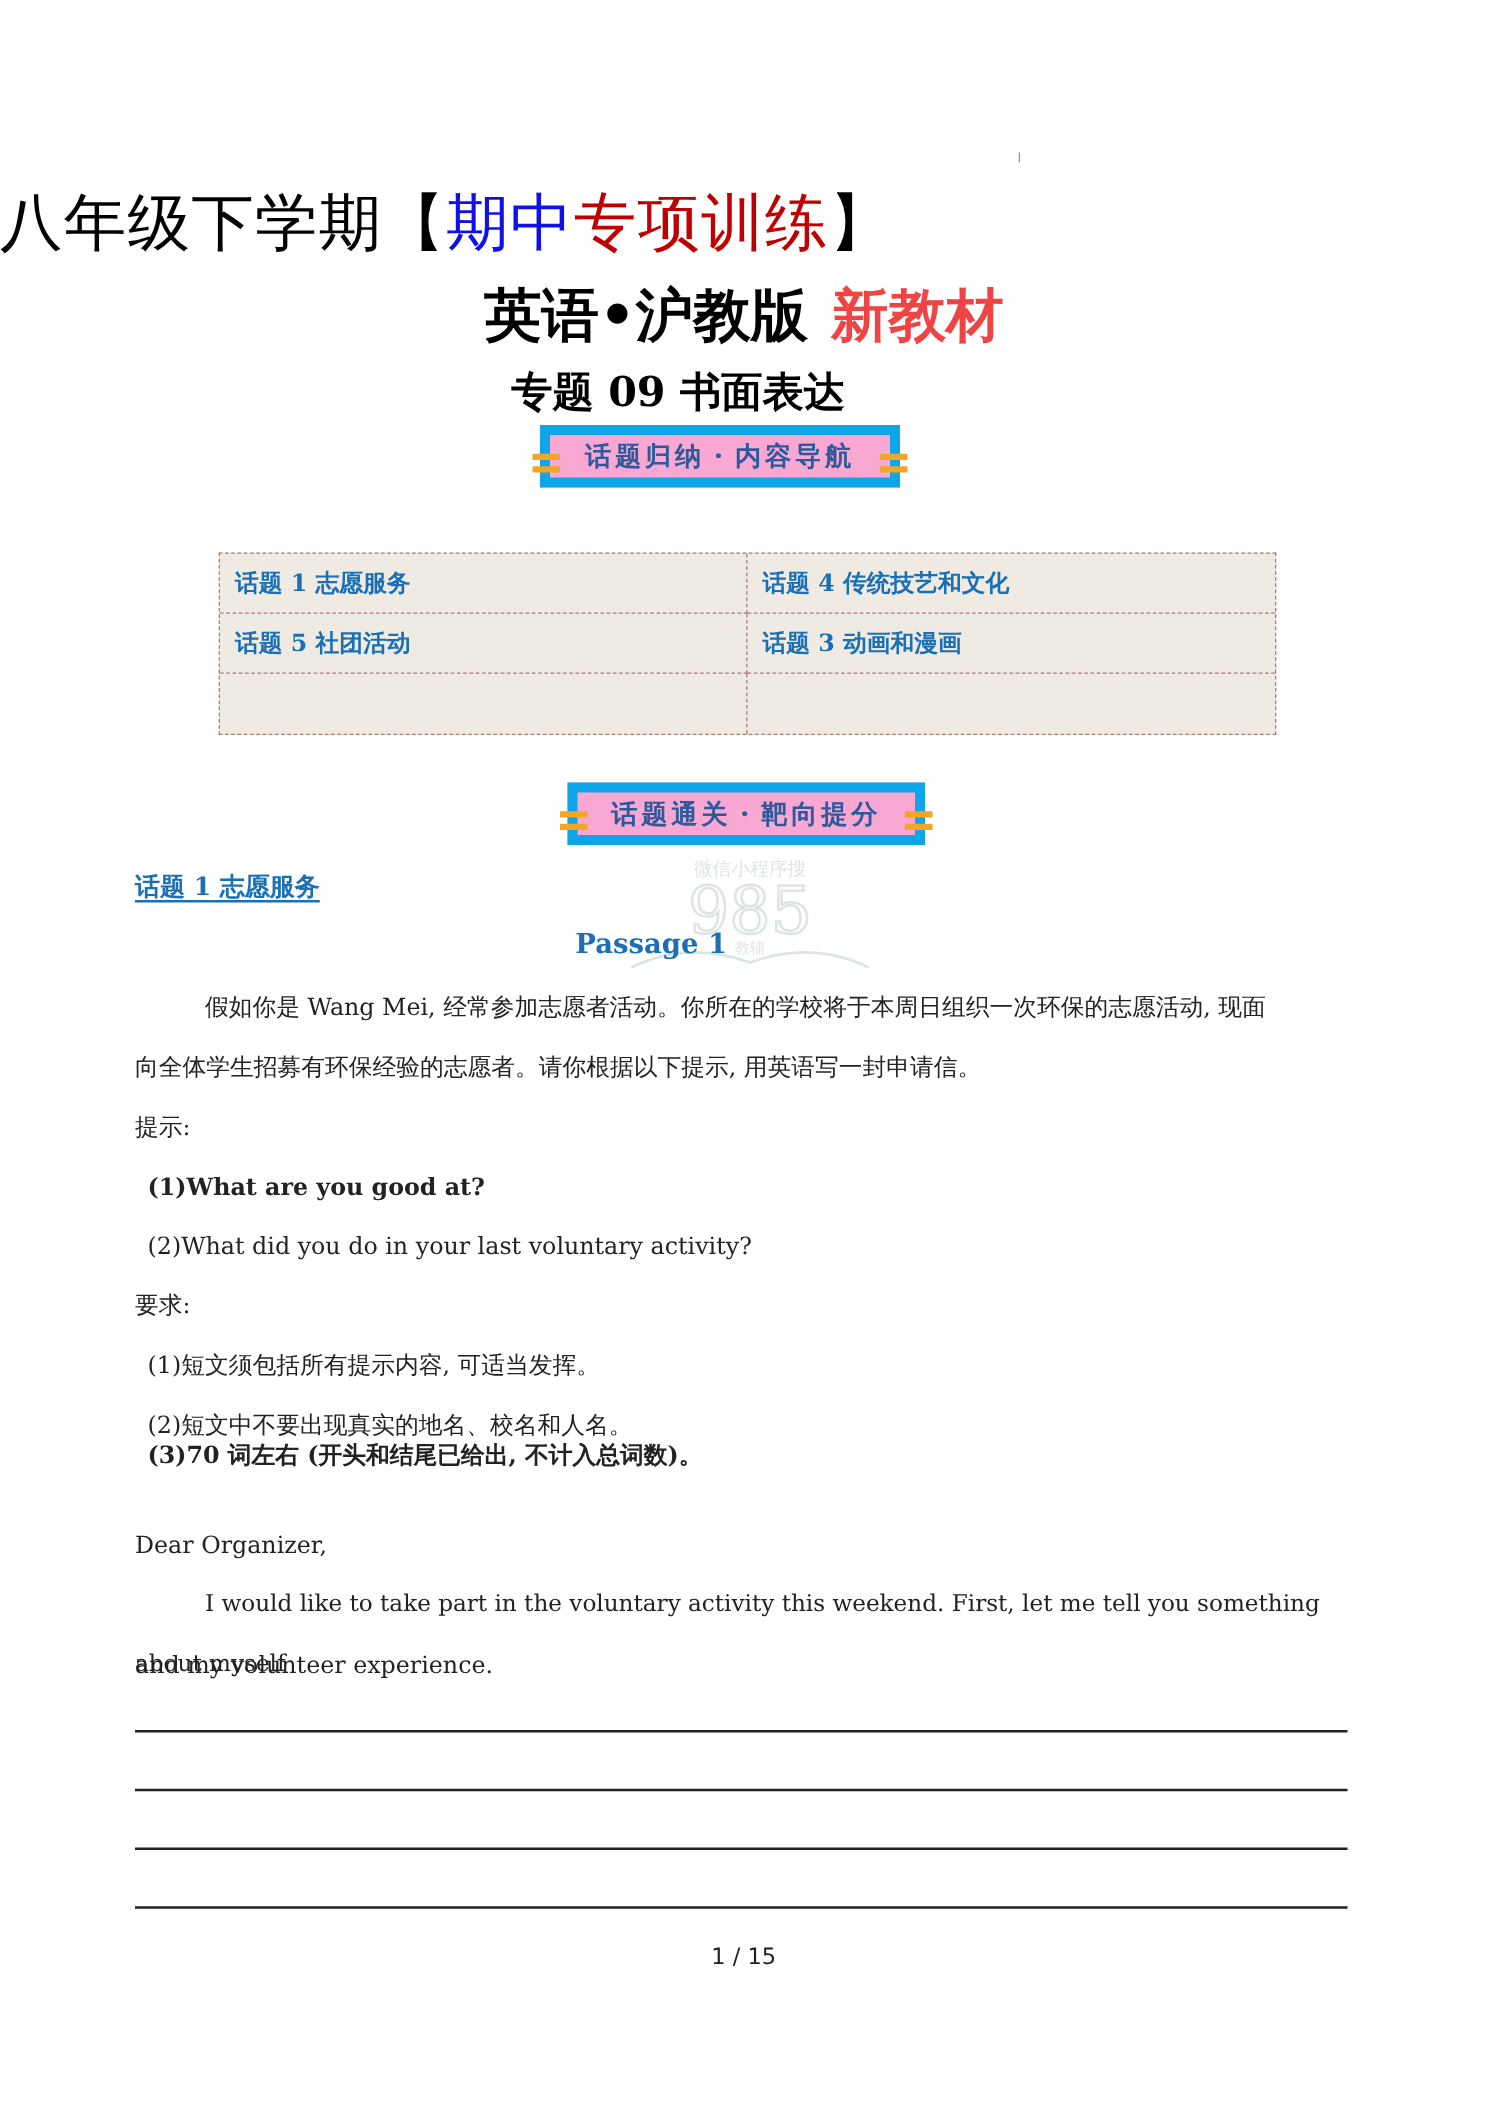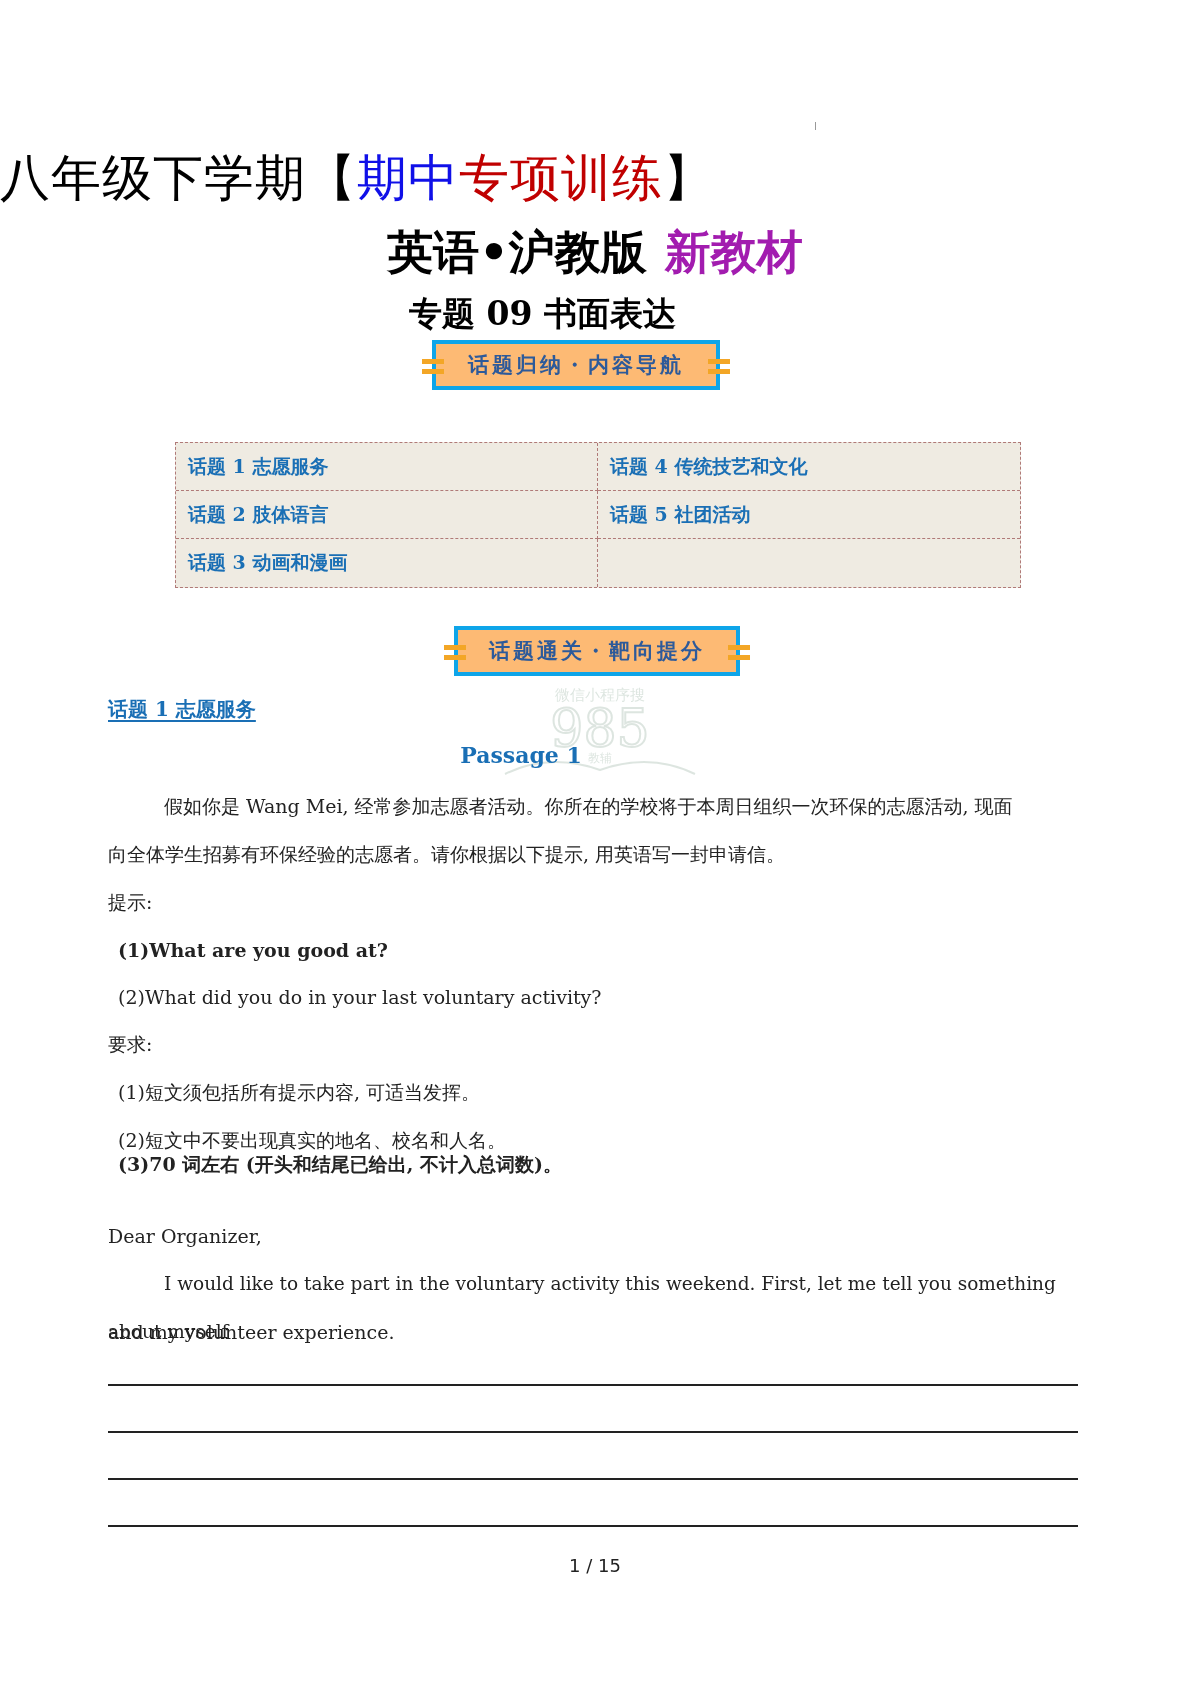--- a/index.html
+++ b/index.html
@@ -11,26 +11,26 @@
 
   .title-main { left: 0; width: 1190px; top: 142px; 
     font-family: "DejaVu Sans", "Liberation Sans", sans-serif; font-weight: normal;
     font-size: 50px; letter-spacing: 1px; line-height: 72px; color: #000; }
   .title-main .blue { color: #1010e8; }
   .title-main .red { color: #c00000; }
 
   .title-sub { left: 0; width: 1190px; top: 222px; text-align: center;
     font-family: "DejaVu Sans", "Liberation Sans", sans-serif; font-weight: bold;
     font-size: 46px; line-height: 60px; color: #000; }
-  .title-sub .orange { color: #a21caf; margin-left: 18px; font-family: Liberation Serif, serif; }
+  .title-sub .orange { color: #ef4444; margin-left: 18px; font-family: Liberation Serif, serif; }
 
   .title-topic { left: 0; width: 1085px; top: 292px; text-align: center;
     font-weight: bold; font-size: 33px; line-height: 44px; color: #000; }
 
-  .banner { height: 50px; border: 4px solid #0ea5e9; background: #fdba74;
+  .banner { height: 50px; border: 8px solid #0ea5e9; background: #f9a8d4;
     box-sizing: border-box; display: flex; align-items: center; justify-content: center;
     font-family: "DejaVu Sans", "Liberation Sans", sans-serif; font-weight: bold;
     font-size: 21px; color: #2d5a9a; letter-spacing: 3px; }
   .banner .deco { position: absolute; top: 15px; width: 22px; height: 16px; }
   .banner .deco i { display: block; height: 5px; background: #f3a626; margin-bottom: 5px; }
   .banner .deco.left { left: -14px; }
   .banner .deco.right { right: -14px; }
 
   .toc { left: 175px; top: 442px; width: 846px; height: 146px;
     background: #efebe2; border: 1.5px dashed #b07a78; box-sizing: border-box;
@@ -82,21 +82,20 @@
   <span>话题归纳・内容导航</span>
   <span class="deco right">
       <i></i>
       <i></i>
     </span>
 </div>
 
 <div class="abs toc">
   <div class="cell">话题 1  志愿服务</div>
   <div class="cell">话题 4  传统技艺和文化</div>
-  <div class="cell">话题 2  肢体语言</div>
   <div class="cell">话题 5  社团活动</div>
   <div class="cell">话题 3  动画和漫画</div>
   <div class="cell"></div>
 </div>
 
 <div class="abs banner" style="left:454px; top:626px; width:286px;">
   <span class="deco left">
       <i></i>
       <i></i>
     </span>

